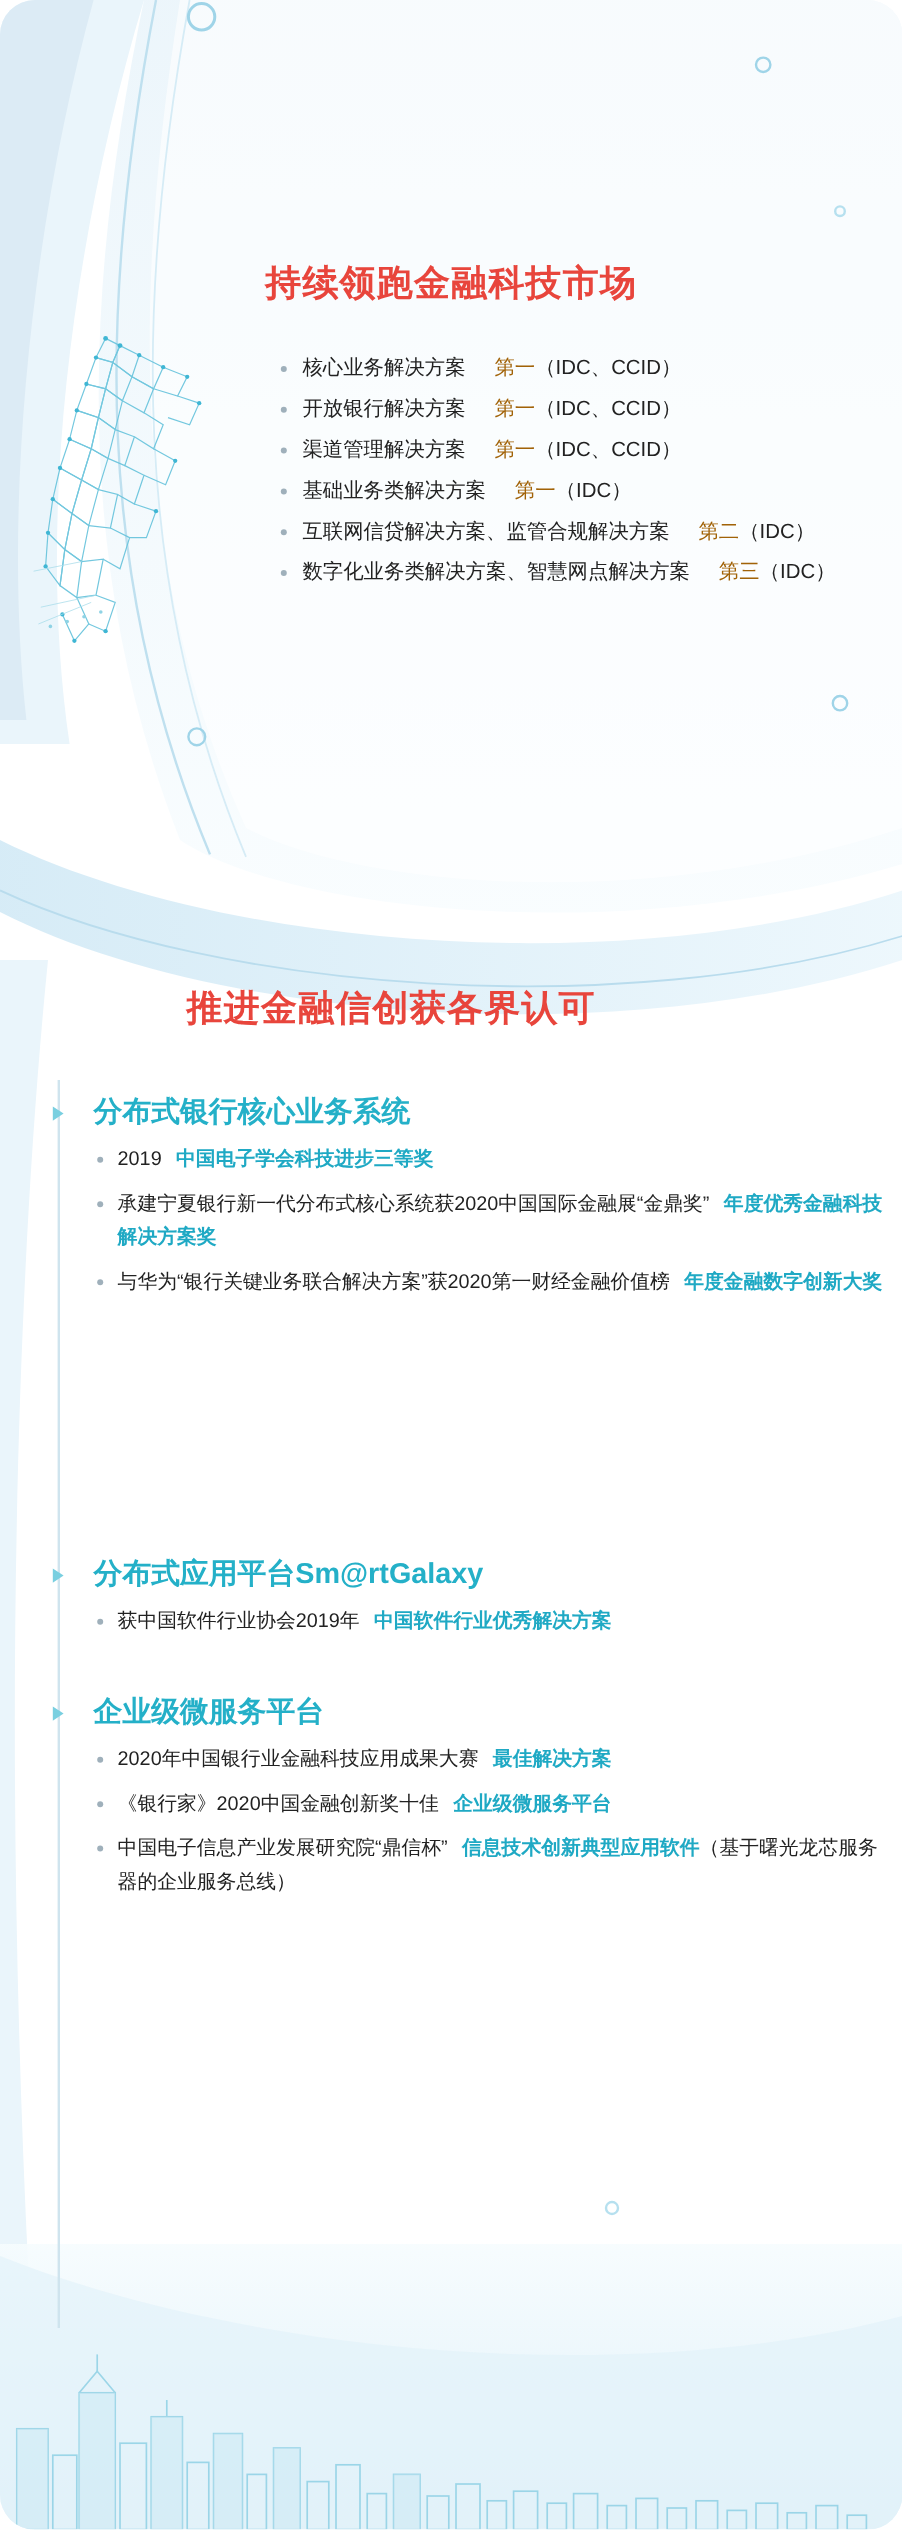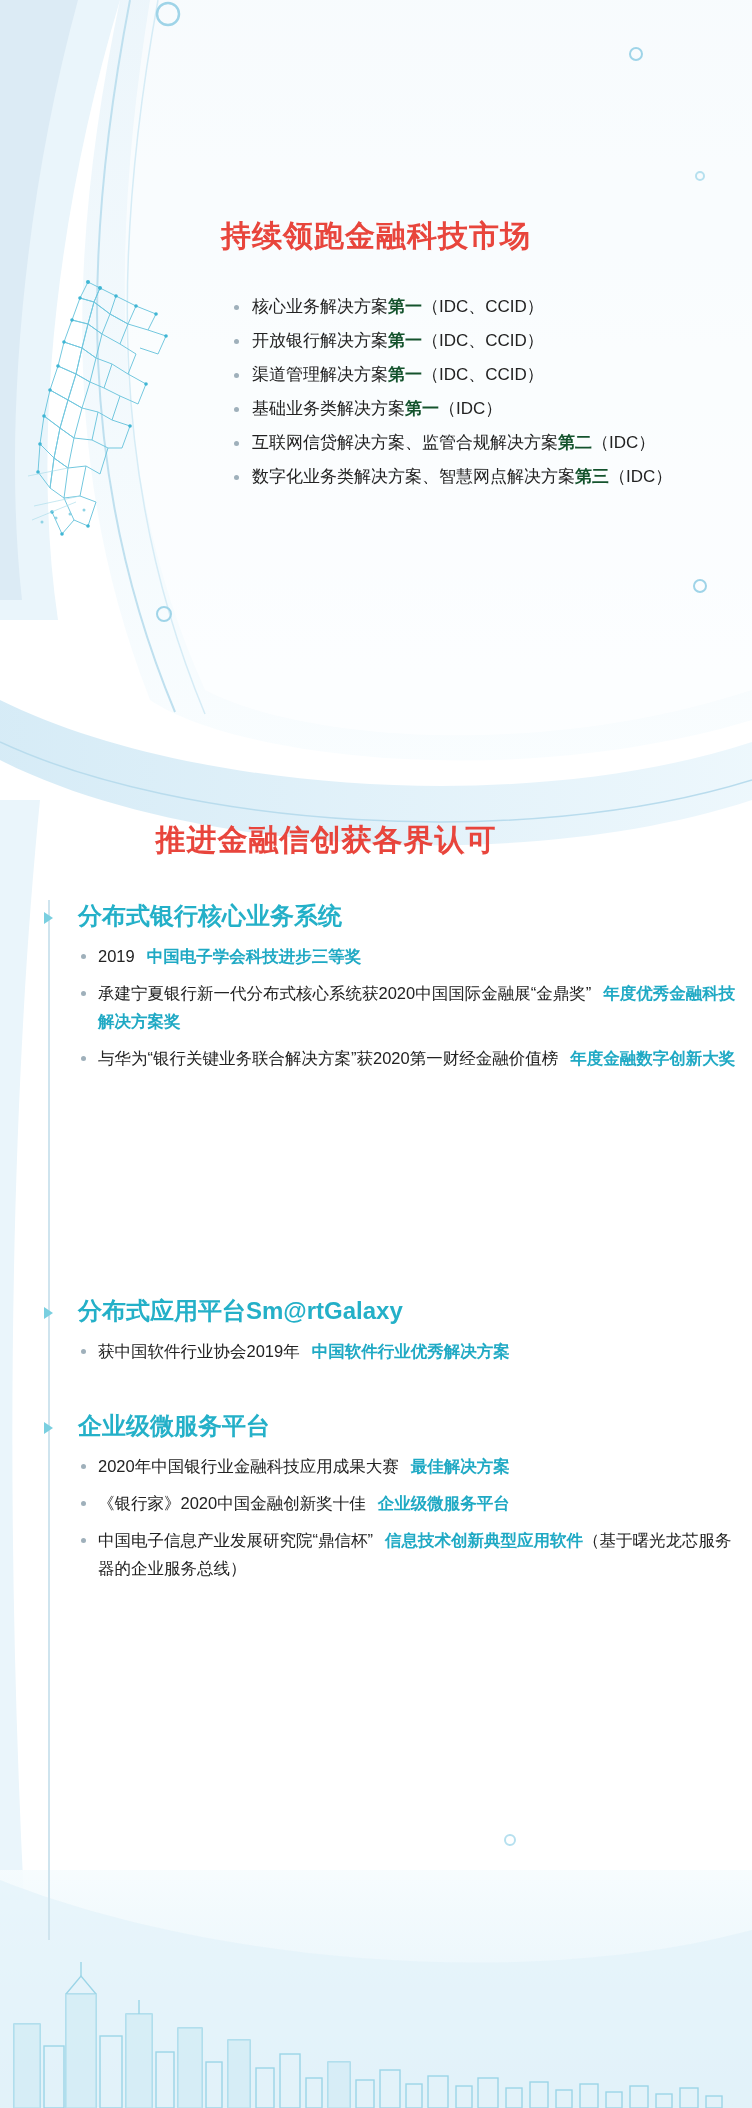--- a/index.html
+++ b/index.html
@@ -7,20 +7,21 @@
     width: 752px;
     font-family: "Liberation Sans", sans-serif;
     background: #ffffff;
   }
   .page {
     position: relative;
     width: 752px;
     height: 2108px;
     overflow: hidden;
     background: #ffffff;
+    border-radius: 29px;
   }
 
   
   .bg-svg {
     position: absolute;
     inset: 0;
     width: 752px;
     height: 2108px;
     pointer-events: none;
   }
@@ -65,21 +66,21 @@
   }
   .li::before {
     content: "";
     position: absolute;
     left: 4px;
     top: 15px;
     width: 5px; height: 5px;
     border-radius: 50%;
     background: #9fb0bb;
   }
-  .b { font-weight: bold; color: #14532d; }
+  .b { font-weight: normal; color: #a16207; margin-left: 24px; }
 
   
   .section2 {
     position: absolute;
     left: 0; top: 790px;
     width: 652px; height: 1318px;
   }
   .title2 { top: 30px; }
 
   .timeline {
@@ -127,21 +128,21 @@
     content: "";
     position: absolute;
     left: 3px;
     top: 12px;
     width: 5px; height: 5px;
     border-radius: 50%;
     background: #9fb0bb;
   }
   .hl { color: #1fa9c4; font-weight: bold; padding-left: 12px; }
 
-  .g1 { top: 110px; }
+  .g1 { top: 120px; }
   .g2 { top: 505px; }
   .g3 { top: 620px; }
 
   
   .skyline {
     position: absolute;
     left: 0; bottom: 0;
     width: 752px;
     height: 180px;
     pointer-events: none;

